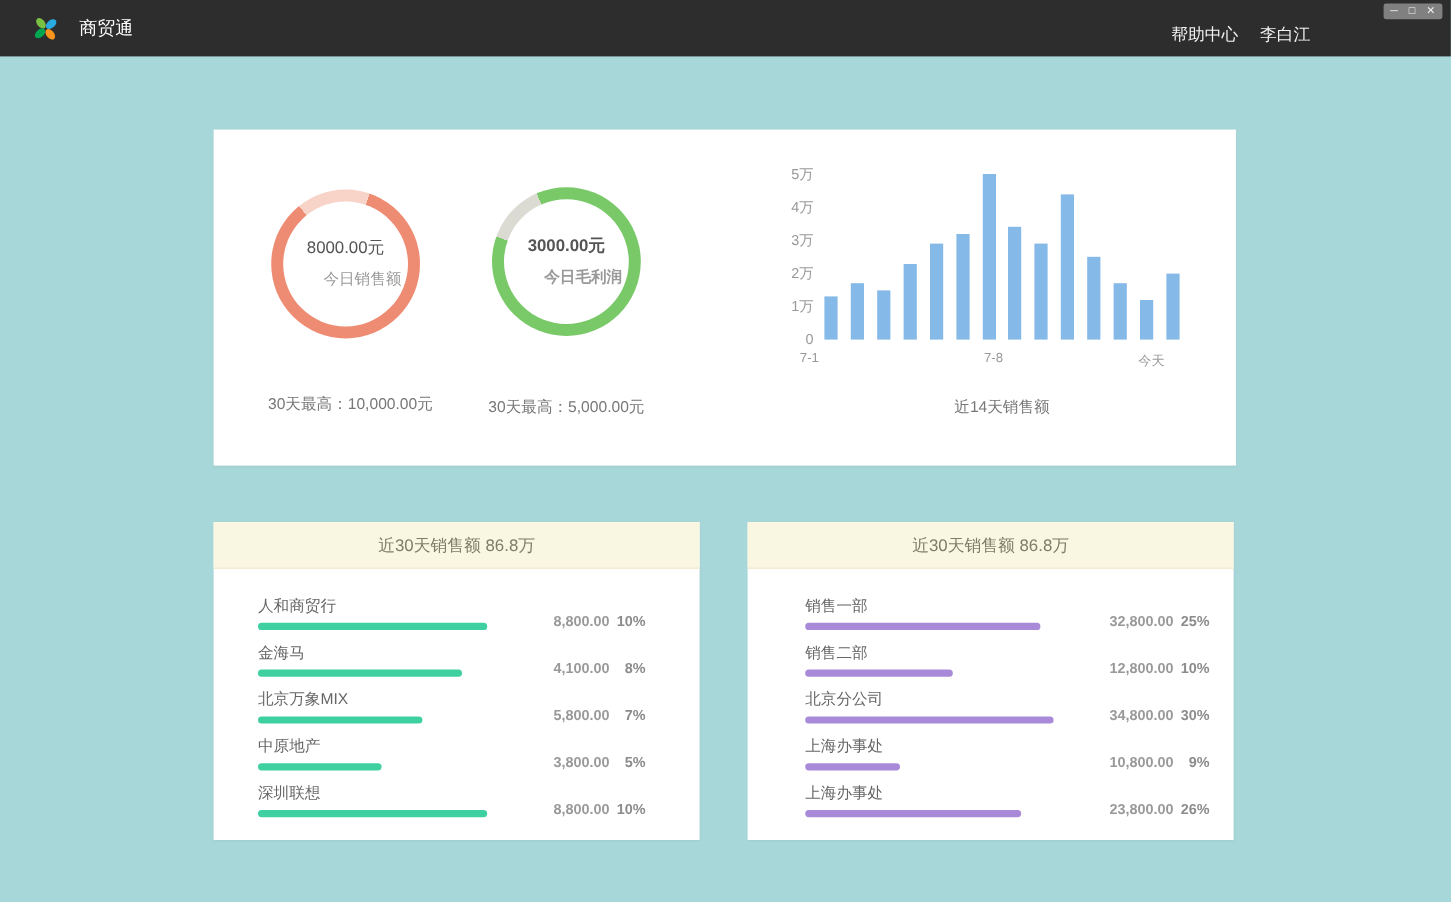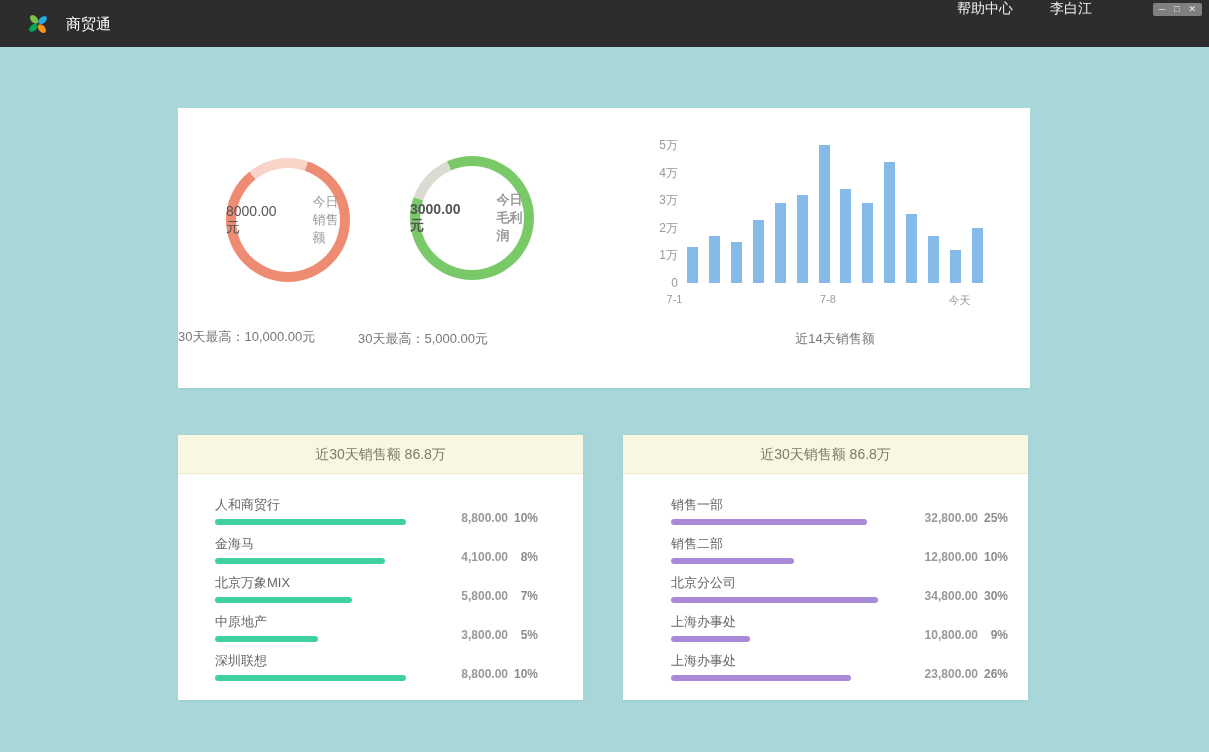--- a/index.html
+++ b/index.html
@@ -7,39 +7,39 @@
     width:1209px;height:752px;overflow:hidden;
     font-family:"Liberation Sans","DejaVu Sans",sans-serif;
     background:#a8d7da;
   }
   #app{position:relative;width:1209px;height:752px;background:#a8d7da;}
 
   
   .titlebar{position:absolute;left:0;top:0;width:1209px;height:47px;background:#2d2d2d;}
   .logo{position:absolute;left:26px;top:12px;width:24px;height:24px;}
   .app-name{position:absolute;left:66px;top:0;line-height:47px;color:#ffffff;font-size:15px;}
-  .titlebar-right{position:absolute;right:117px;top:0;height:58px;display:flex;gap:37px;}
+  .titlebar-right{position:absolute;right:117px;top:0;height:58px;display:flex;gap:18px;align-items:center;}
   .titlebar-link{color:#f2f2f2;font-size:14px;cursor:pointer;}
   .win-controls{position:absolute;top:3px;right:7px;display:flex;gap:9px;align-items:center;
     background:#808080;border-radius:2px;padding:1px 6px;}
   .win-controls span{font-size:9px;line-height:11px;color:#efefef;cursor:pointer;}
 
   
   .card{position:absolute;background:#ffffff;box-shadow:0 1px 2px rgba(0,0,0,0.06);}
   .main-card{left:178px;top:108px;width:852px;height:280px;}
 
   
   .ring-block{position:absolute;width:124px;height:124px;}
   .ring{width:124px;height:124px;border-radius:50%;position:relative;}
   .ring::after{content:"";position:absolute;inset:10px;border-radius:50%;background:#ffffff;}
-  .ring-center{position:absolute;inset:0;z-index:1;display:flex;flex-direction:row;
+  .ring-center{position:absolute;inset:0;z-index:1;display:flex;flex-direction:column;
     align-items:center;justify-content:center;gap:8px;}
   .ring-value{font-size:14px;color:#555555;}
   .ring-label{font-size:13px;color:#999999;margin-left:28px;}
-  .footnote{position:absolute;font-size:13px;color:#777777;text-align:left;}
+  .footnote{position:absolute;font-size:13px;color:#777777;text-align:center;}
 
   
   .chart-block{position:absolute;left:470px;top:30px;width:360px;height:220px;}
   .y-axis{position:absolute;left:0;top:0;width:30px;height:152px;display:flex;
     flex-direction:column;justify-content:space-between;}
   .y-axis div{font-size:12px;color:#999999;line-height:14px;text-align:right;}
   .plot{position:absolute;left:39px;top:7px;width:296px;height:138px;
     display:flex;justify-content:space-between;align-items:flex-end;}
   .bar{width:11px;}
   .x-axis{position:absolute;left:21px;top:155px;width:296px;height:16px;}

